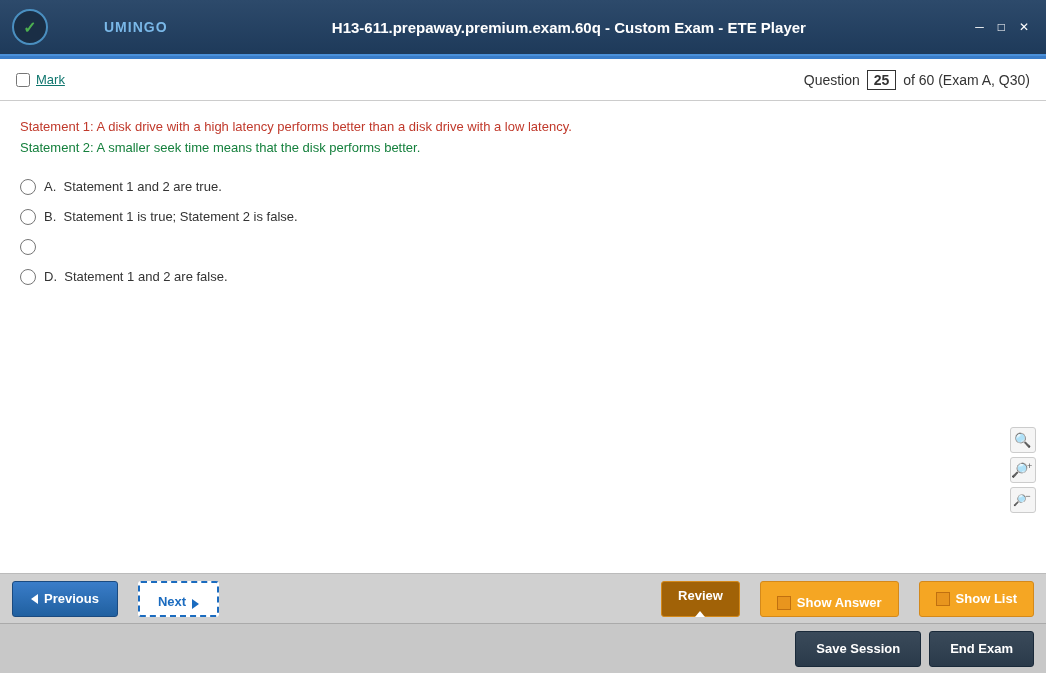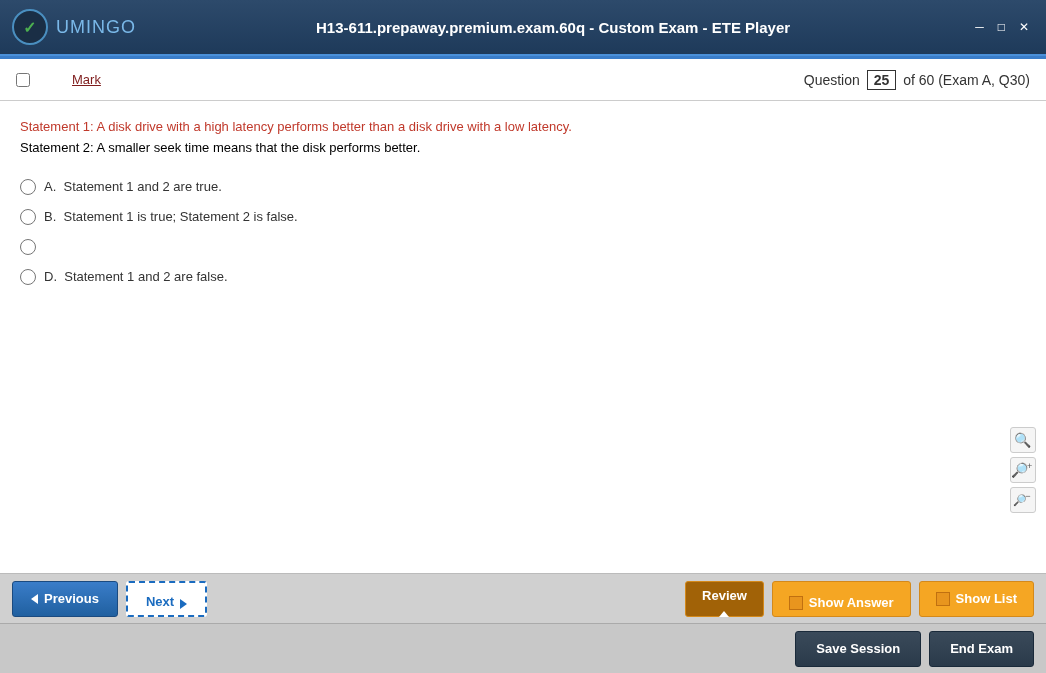--- a/index.html
+++ b/index.html
@@ -33,23 +33,24 @@
       height: 36px;
       background: #1a2e45;
       border-radius: 50%;
       display: flex;
       align-items: center;
       justify-content: center;
       border: 2px solid #4a8fc0;
     }
     .logo-text {
       color: #7ab8e8;
-      font-size: 18px;
-      font-weight: normal;
+      font-size: 14px;
+      font-weight: bold;
       letter-spacing: 1px;
+      margin-left: 48px;
     }
     .title-center {
       color: white;
       font-size: 15px;
       font-weight: bold;
       flex: 1;
       text-align: center;
     }
     .window-controls {
       display: flex;
@@ -85,25 +86,24 @@
       display: flex;
       align-items: center;
       gap: 6px;
     }
     .mark-checkbox input[type="checkbox"] {
       width: 14px;
       height: 14px;
       cursor: pointer;
     }
     .mark-label {
-      color: #7f1d1d;
+      color: #0f766e;
       text-decoration: underline;
       cursor: pointer;
       font-size: 13px;
-      margin-left: 36px;
     }
     .question-info {
       font-size: 14px;
       font-weight: normal;
       color: #333;
     }
     .question-num-box {
       display: inline-block;
       border: 1px solid #333;
       padding: 1px 6px;
@@ -168,21 +168,21 @@
       color: #555;
     }
 
     
     .nav-bar {
       background: #d0d0d0;
       height: 50px;
       display: flex;
       align-items: center;
       padding: 0 12px;
-      gap: 8px;
+      gap: 20px;
       border-top: 1px solid #bbb;
     }
     .nav-btn-prev {
       background: linear-gradient(to bottom, #3a7dc9, #2060a0);
       color: white;
       border: 1px solid #1a4a80;
       border-radius: 3px;
       padding: 6px 18px;
       cursor: pointer;
       font-size: 13px;
@@ -356,21 +356,21 @@
       <span>of 60 (Exam A, Q30)</span>
     </div>
   </div>
 
   <div class="content-area">
     <div class="statement">
       <div>
         <span style="color:#c0392b;">Statement 1: A disk drive with a high latency performs better than a disk drive with a low latency.</span>
       </div>
       <div>
-        <span style="color:#000000;">Statement 2: A smaller seek time means that the disk performs better.</span>
+        <span style="color:#15803d;">Statement 2: A smaller seek time means that the disk performs better.</span>
       </div>
     </div>
 
     <div class="options-container">
       <label class="option-item">
         <input type="radio" name="answer" value="A" style="">
         <span class="option-label">A.&nbsp; Statement 1 and 2 are true.</span>
       </label>
       <label class="option-item">
         <input type="radio" name="answer" value="B" style="">

